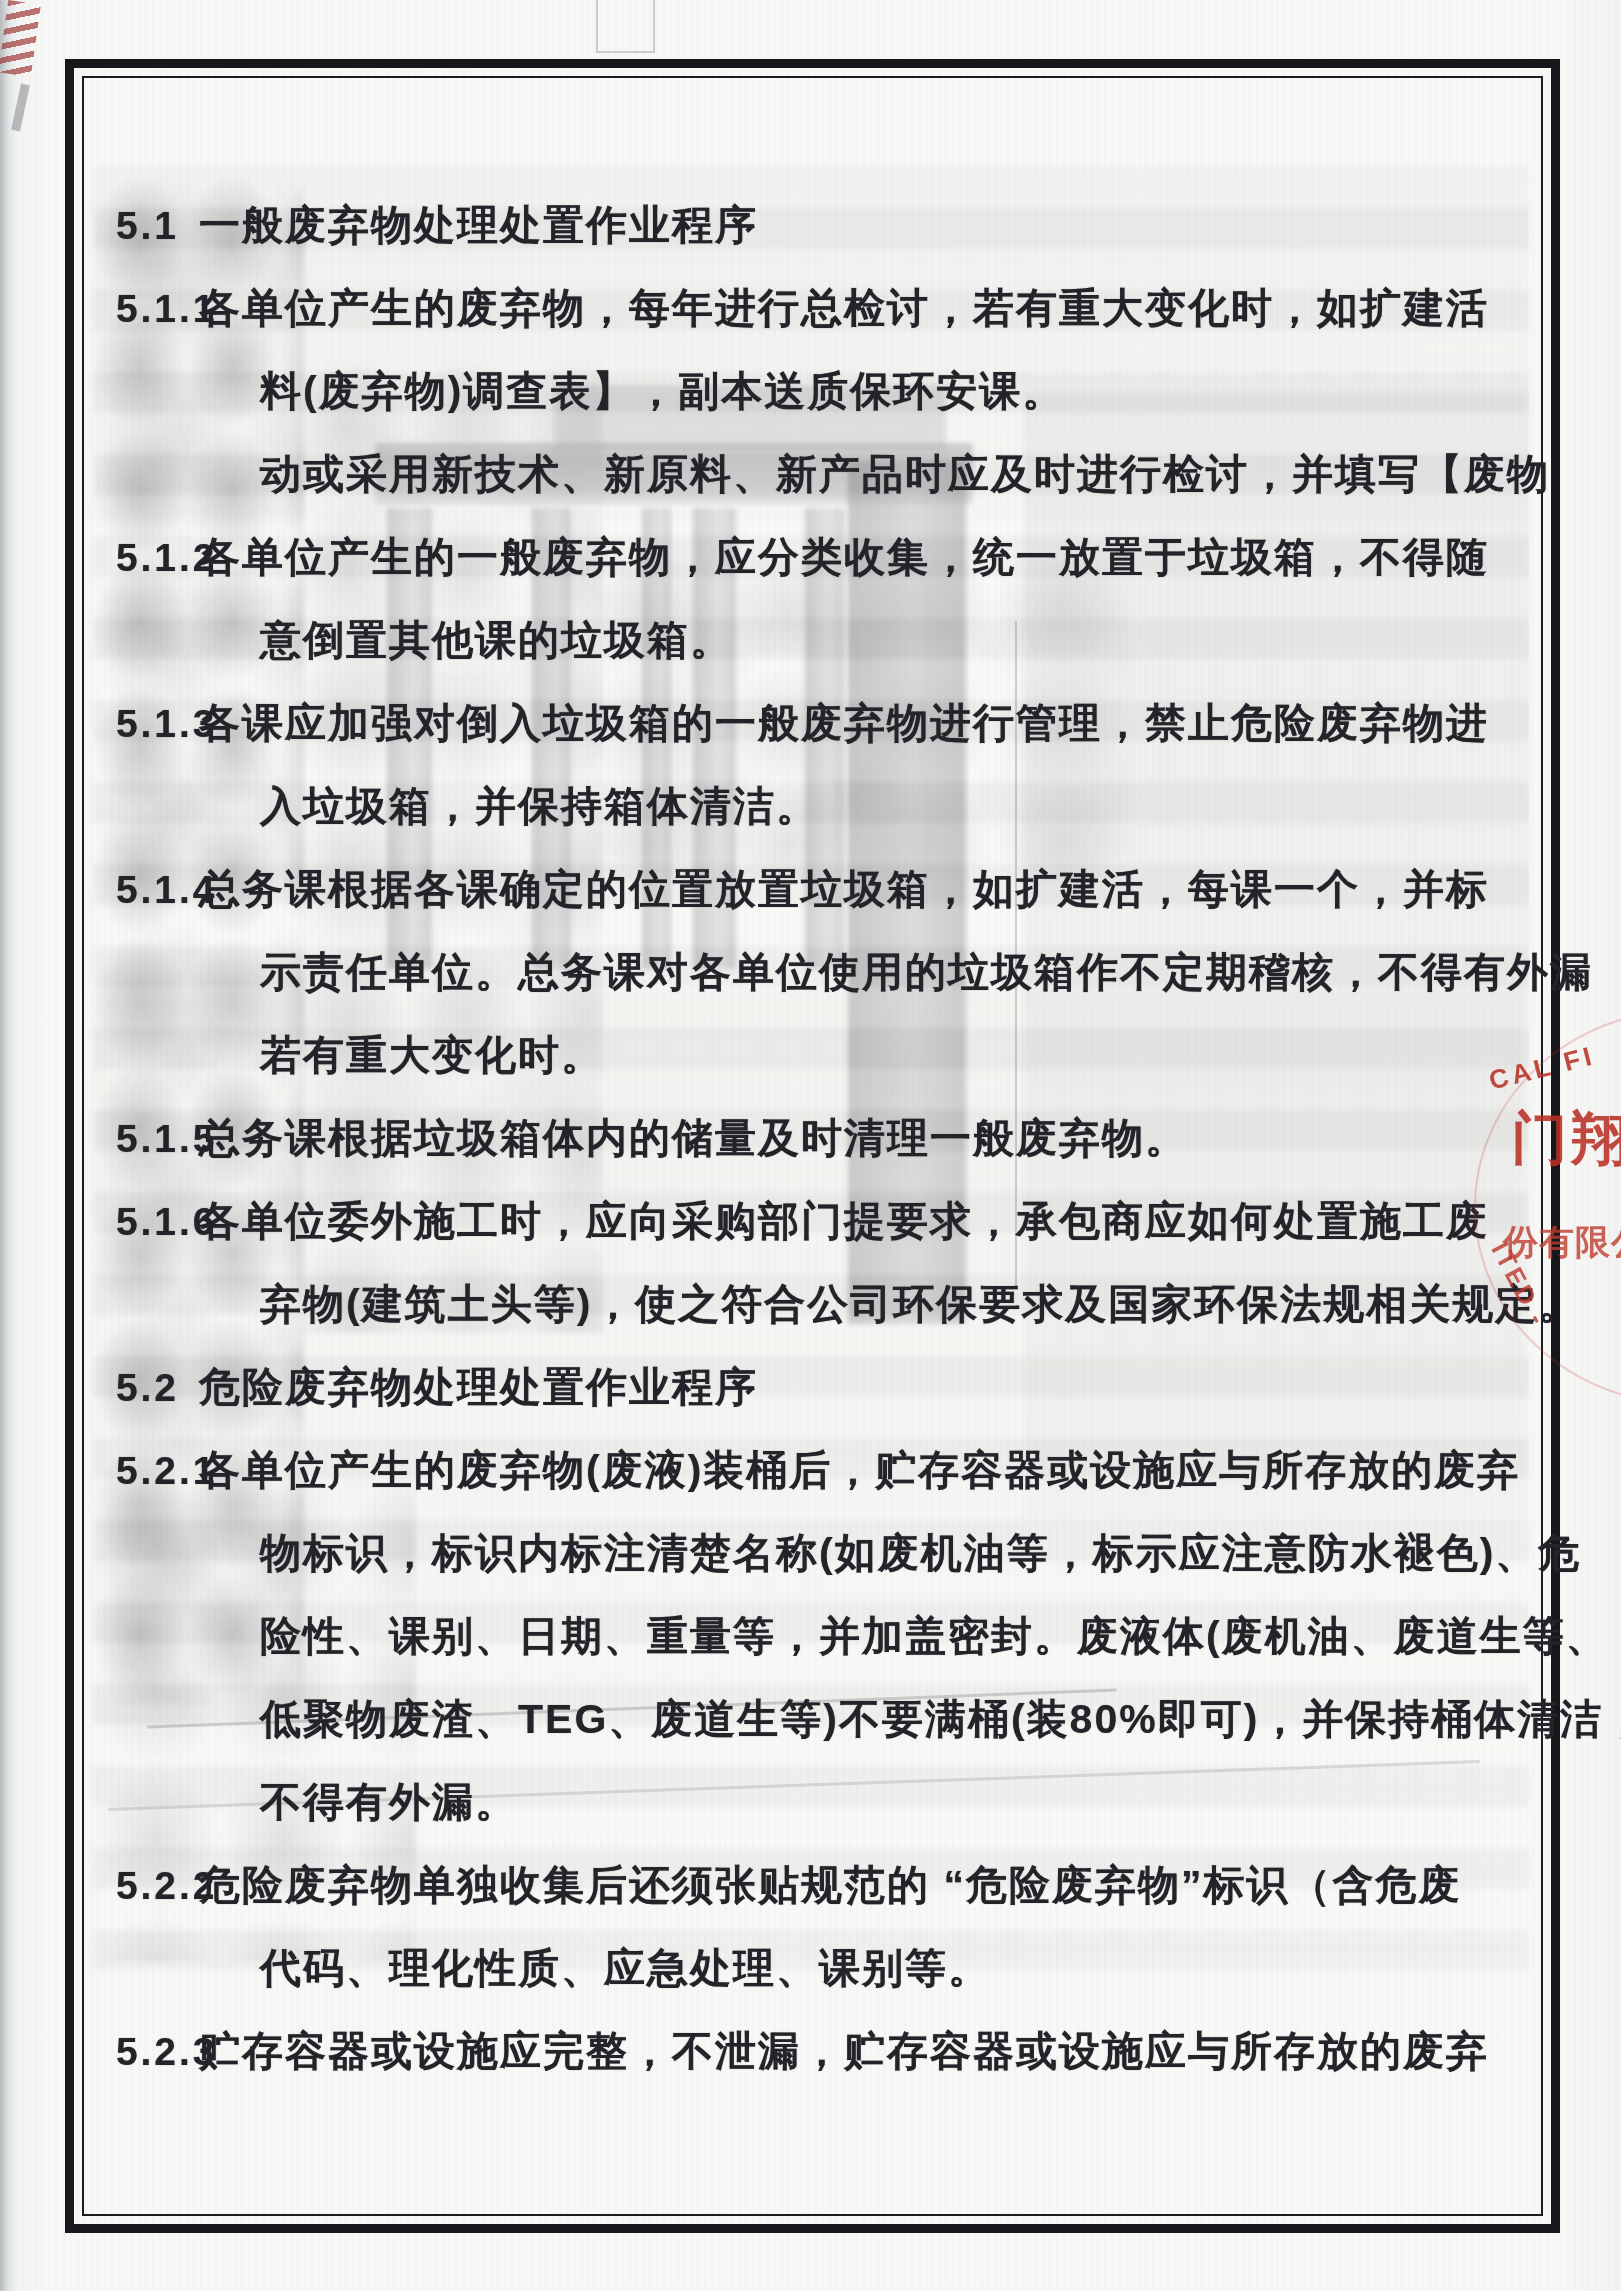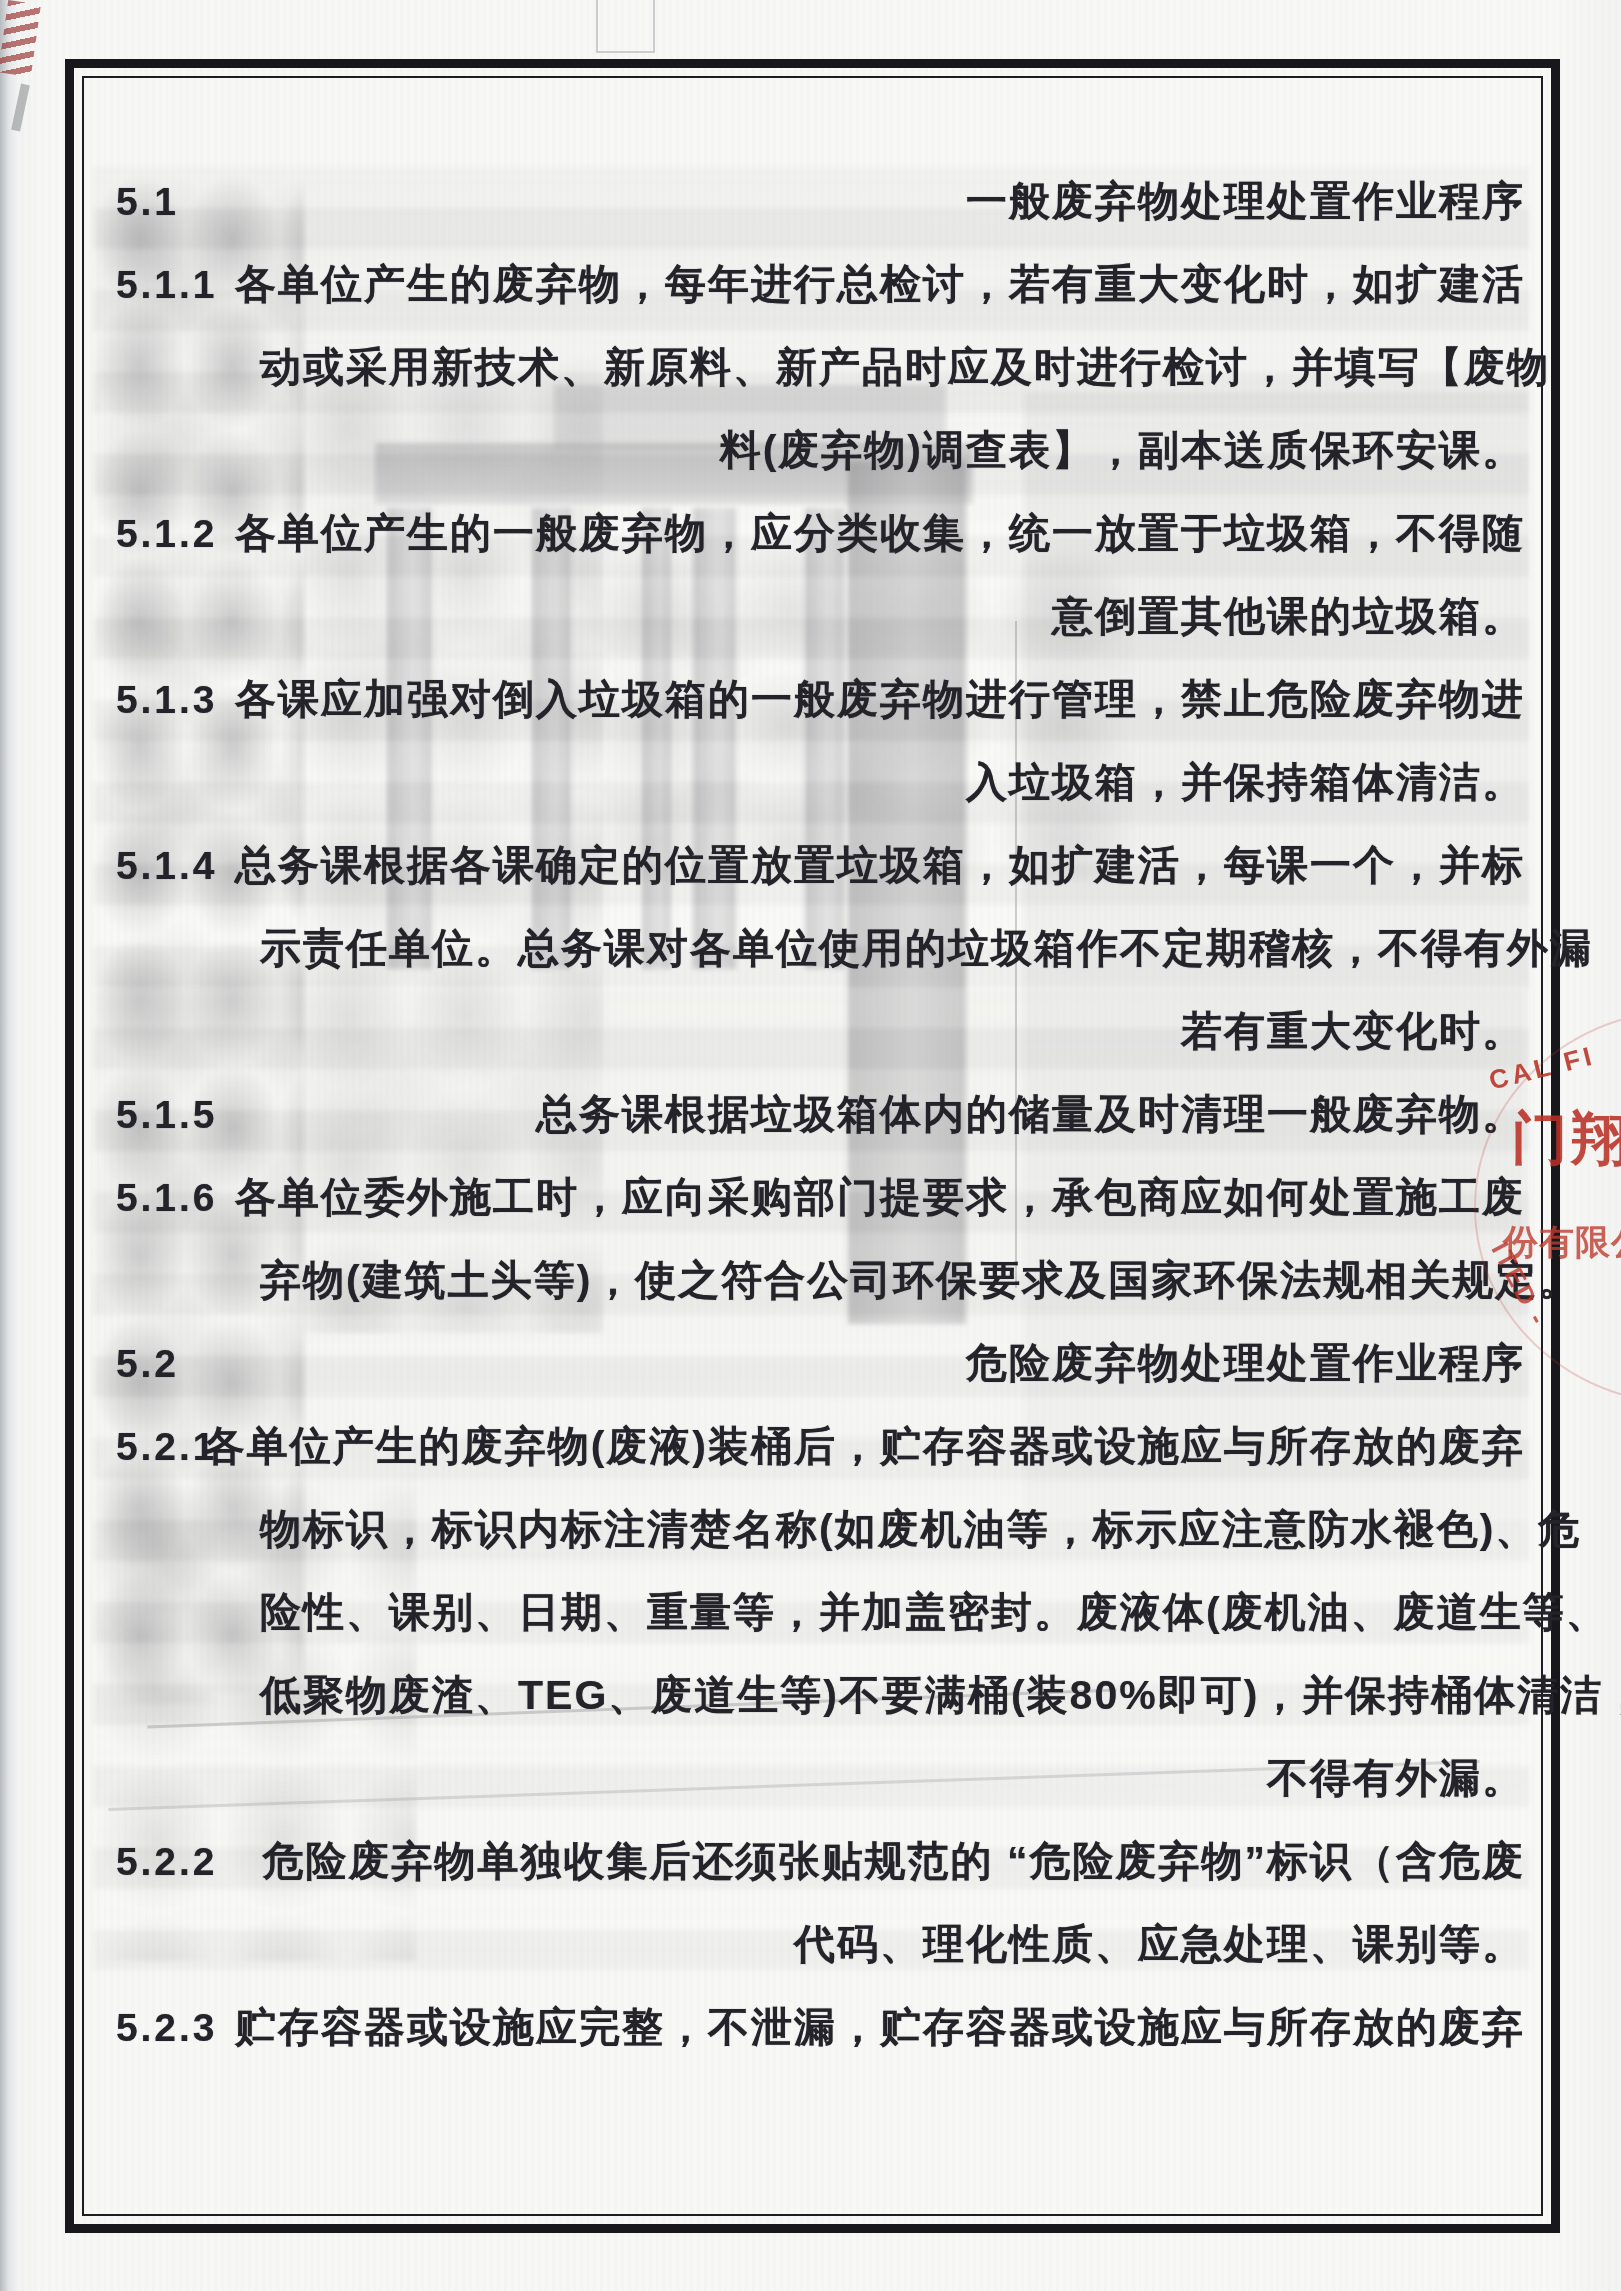--- a/index.html
+++ b/index.html
@@ -64,21 +64,21 @@
     background-image:radial-gradient(closest-side, rgba(120,120,122,.55), rgba(0,0,0,0));
     background-size:127px 147px;background-repeat:repeat;}
   .wm-bands{left:0;top:0;width:1436px;height:1803px;
     background:repeating-linear-gradient(180deg, rgba(255,255,255,.14) 0 41px, rgba(150,150,152,.08) 41px 82px);}
   .road-line{position:absolute;background:#9b9b9e;}
   .road-line-1{left:147px;top:1707px;width:970px;height:2.9px;opacity:.45;transform:rotate(-2.2deg);}
   .road-line-2{left:108px;top:1784px;width:1372px;height:2.9px;opacity:.32;transform:rotate(-2deg);}
   .fold-line{position:absolute;left:1015px;top:621px;width:2px;height:667px;background:rgba(100,100,106,.28);}
 
   
-  .content{position:absolute;left:116px;top:160px;width:1409px;color:#232329;text-align:right;}
+  .content{position:absolute;left:116px;top:184px;width:1409px;color:#232329;}
   .cline{position:relative;height:83px;line-height:83px;white-space:nowrap;
     font-weight:700;font-size:41px;letter-spacing:2px;
     text-shadow:0 0 1px rgba(35,35,41,.55);}
   .cline .num{position:absolute;left:0;top:0;font-size:39px;letter-spacing:2.9px;}
   .cline .txt{display:inline-block;margin-left:83px;}
   .cline.cont .txt{margin-left:144px;}
 
   
   .stamp{position:absolute;left:1468px;top:1027px;width:392px;height:353px;pointer-events:none;}
   .stamp-ring{position:absolute;left:5.9px;top:-17.6px;width:421px;height:392px;border-radius:50%;
@@ -124,22 +124,22 @@
   <div class="road-line road-line-1"></div>
   <div class="road-line road-line-2"></div>
   <div class="fold-line"></div>
 
   <div class="frame-outer"></div>
   <div class="frame-inner"></div>
 
   <div class="content" id="doc-body">
       <div class="cline"><span class="num">5.1</span><span class="txt">一般废弃物处理处置作业程序</span></div>
       <div class="cline"><span class="num">5.1.1</span><span class="txt">各单位产生的废弃物，每年进行总检讨，若有重大变化时，如扩建活</span></div>
+      <div class="cline cont"><span class="txt">料(废弃物)调查表】，副本送质保环安课。</span></div>
       <div class="cline cont"><span class="txt">动或采用新技术、新原料、新产品时应及时进行检讨，并填写【废物</span></div>
-      <div class="cline cont"><span class="txt">料(废弃物)调查表】，副本送质保环安课。</span></div>
       <div class="cline"><span class="num">5.1.2</span><span class="txt">各单位产生的一般废弃物，应分类收集，统一放置于垃圾箱，不得随</span></div>
       <div class="cline cont"><span class="txt">意倒置其他课的垃圾箱。</span></div>
       <div class="cline"><span class="num">5.1.3</span><span class="txt">各课应加强对倒入垃圾箱的一般废弃物进行管理，禁止危险废弃物进</span></div>
       <div class="cline cont"><span class="txt">入垃圾箱，并保持箱体清洁。</span></div>
       <div class="cline"><span class="num">5.1.4</span><span class="txt">总务课根据各课确定的位置放置垃圾箱，如扩建活，每课一个，并标</span></div>
       <div class="cline cont"><span class="txt">示责任单位。总务课对各单位使用的垃圾箱作不定期稽核，不得有外漏</span></div>
       <div class="cline cont"><span class="txt">若有重大变化时。</span></div>
       <div class="cline"><span class="num">5.1.5</span><span class="txt">总务课根据垃圾箱体内的储量及时清理一般废弃物。</span></div>
       <div class="cline"><span class="num">5.1.6</span><span class="txt">各单位委外施工时，应向采购部门提要求，承包商应如何处置施工废</span></div>
       <div class="cline cont"><span class="txt">弃物(建筑土头等)，使之符合公司环保要求及国家环保法规相关规定。</span></div>

